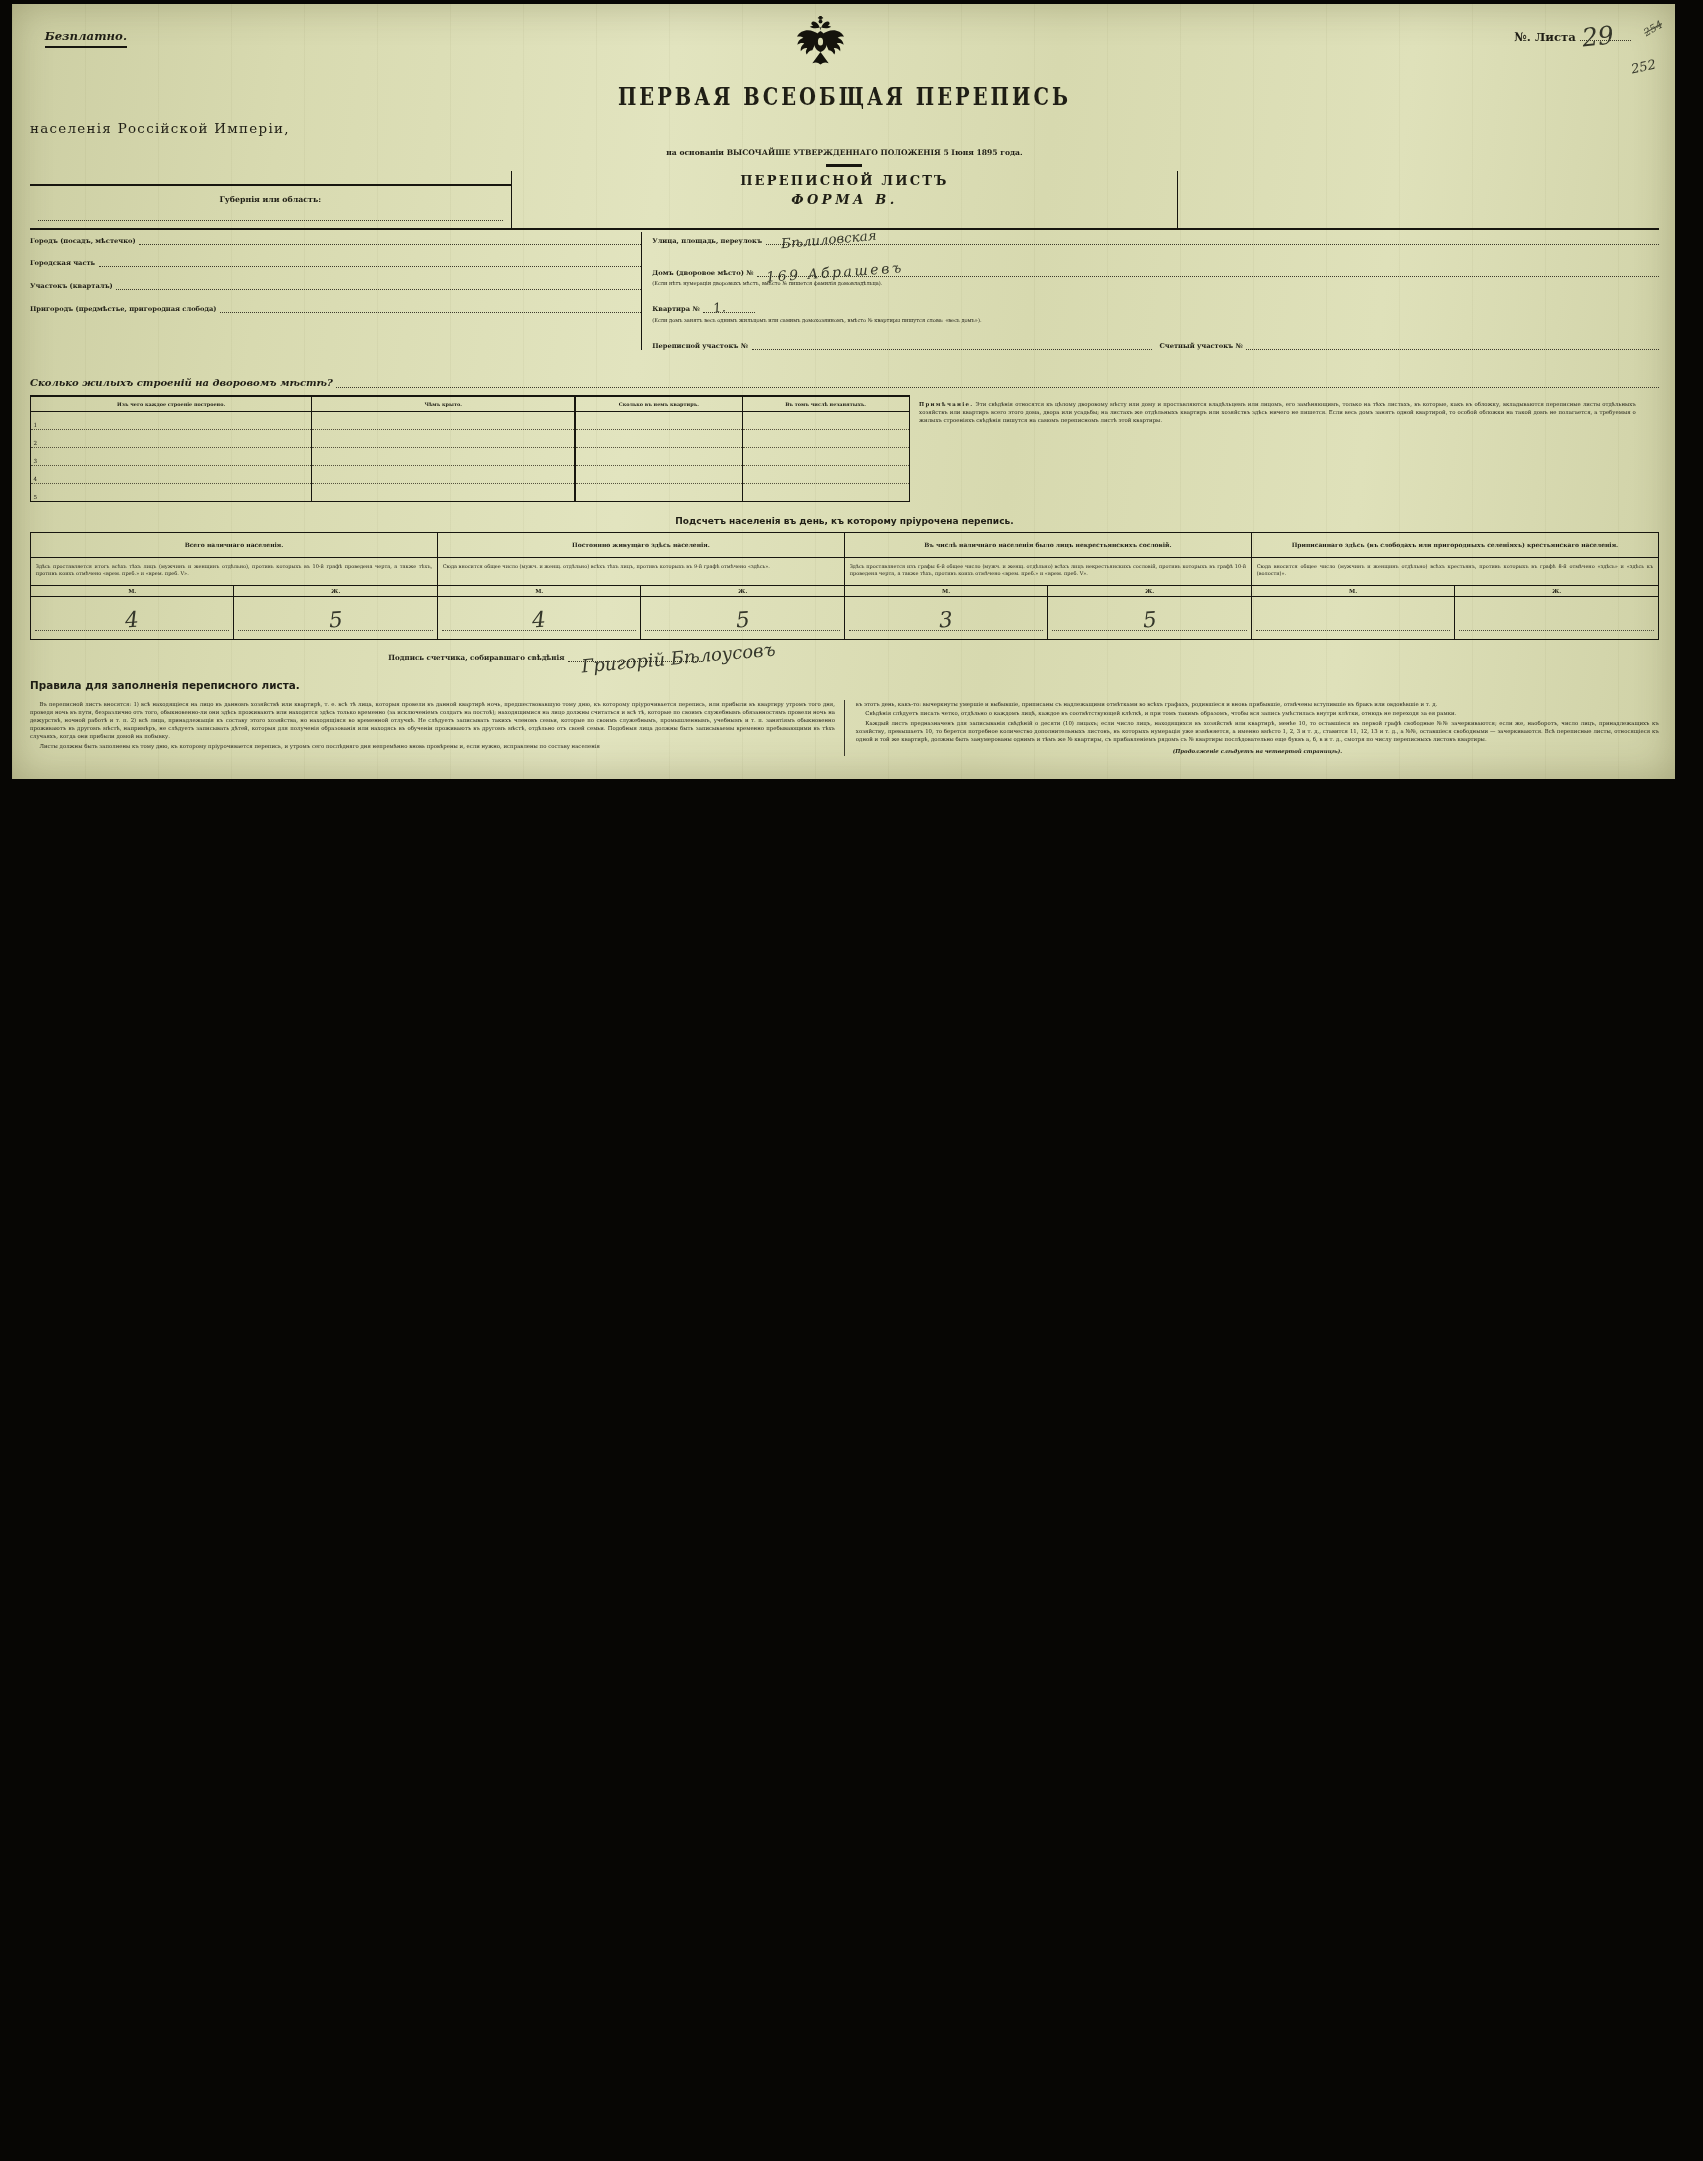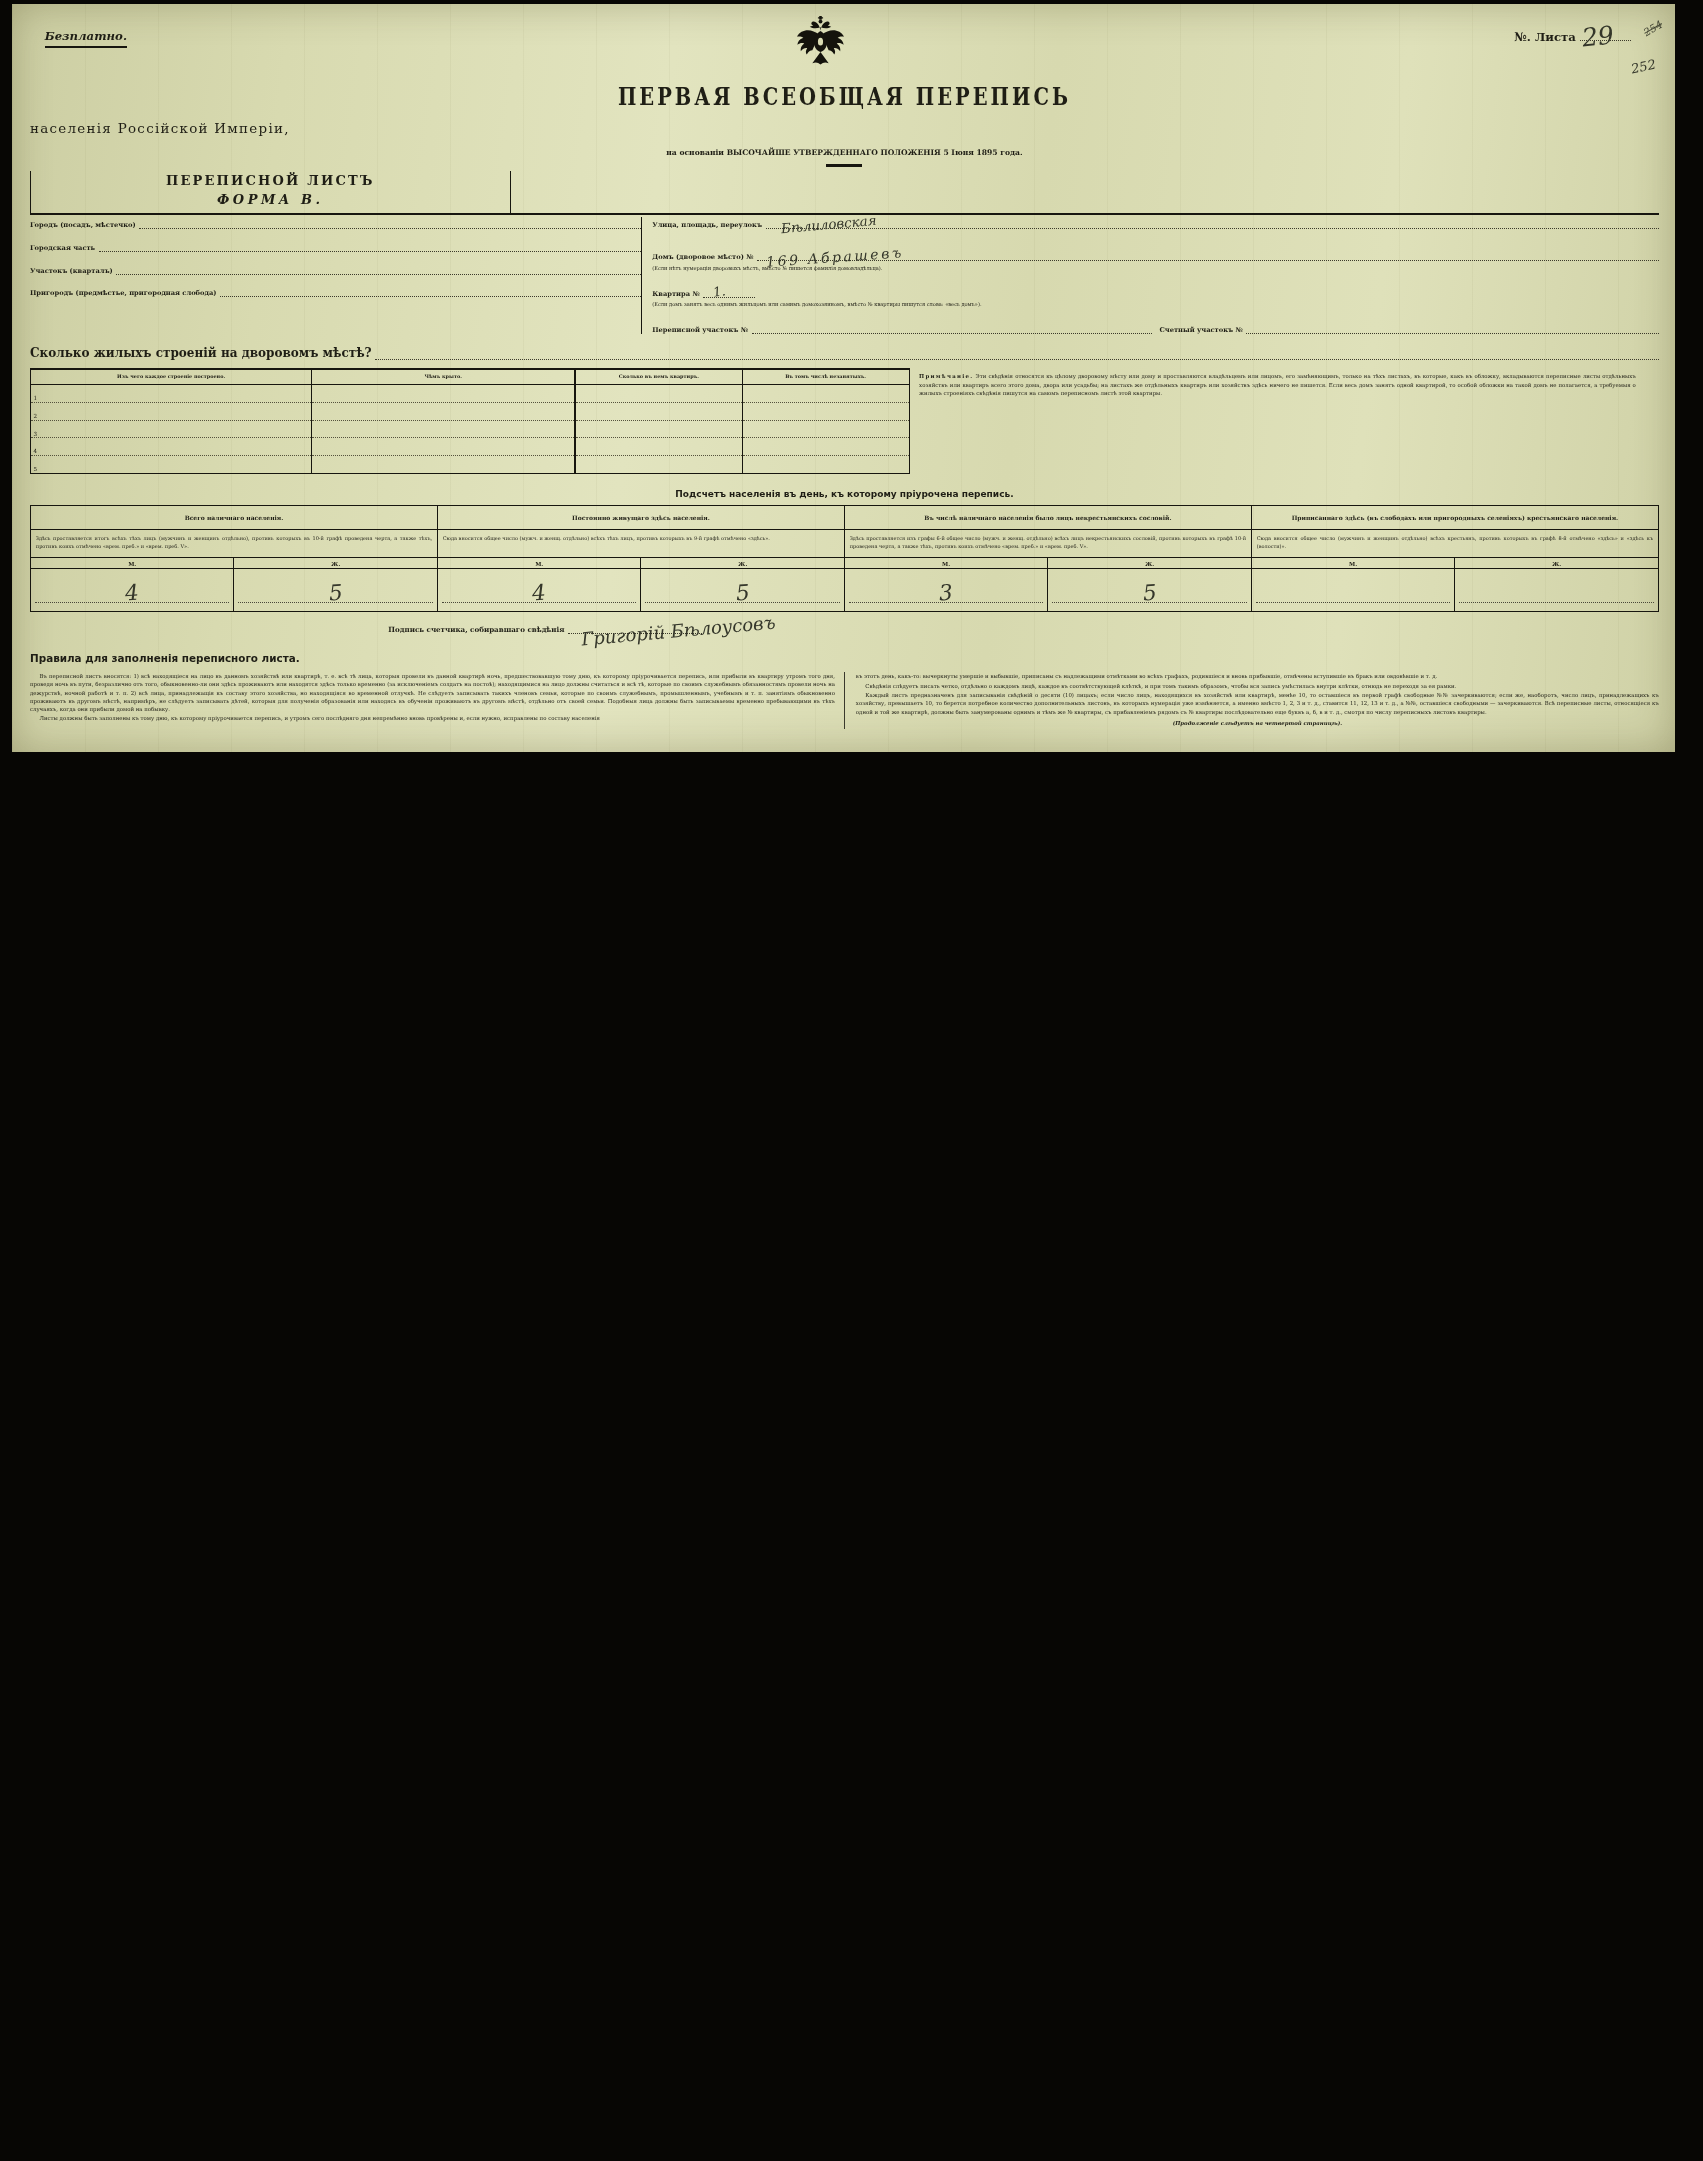--- a/index.html
+++ b/index.html
@@ -50,21 +50,21 @@
   .leader .hand { position:absolute; white-space:nowrap; }
   .street-hand { left:15.6px; bottom:-3.5px; font-size:13.4px; transform:rotate(-5deg); }
   .house-hand { left:8.6px; bottom:-4.3px; font-size:14px; transform:rotate(-4deg); letter-spacing:2.6px; }
   .flat-hand { left:9.5px; bottom:-2.6px; font-size:13px; transform:rotate(-8deg); }
   .short { flex:0 0 52px; }
   .small-note { font-size:5.1px; font-weight:normal; line-height:1.5; text-align:justify; margin-top:3.5px; padding-right:2.6px; }
   .ppair { display:flex; font-size:6.7px; font-weight:bold; margin-top:17.3px; }
   .ppair .half { display:flex; flex:1; align-items:flex-end; }
   .ppair .half + .half { margin-left:7.8px; }
   
-  .qline { display:flex; align-items:flex-end; font-size:12px; margin-top:12px; font-weight:bold; }
+  .qline { display:flex; align-items:flex-end; font-style:italic; font-size:10px; margin-top:27px; font-weight:bold; }
   .brow { display:grid; grid-template-columns:54% 44%; column-gap:9.5px; margin-top:7.8px; align-items:start; }
   .btable { width:100%; border-collapse:collapse; border:1.3px solid #17160f; border-top:2.6px solid #17160f; table-layout:fixed; }
   .btable th { border-bottom:1.1px solid #17160f; font-size:4.9px; font-weight:bold; padding:3.5px 1.3px; line-height:1.4; }
   .btable th, .btable td { border-left:0.6px solid #17160f; }
   .btable th:first-child, .btable td:first-child { border-left:none; }
   .btable .dbl { border-left:2.2px double #17160f; }
   .btable td { height:16px; border-bottom:0.9px dotted #55523d; font-size:5.6px; vertical-align:bottom; padding:0 0 0.9px 2.6px; }
   .btable tr:last-child td { border-bottom:none; }
   .note { font-size:5.4px; line-height:1.55; text-align:justify; padding-top:4.3px; }
   .note .nt { font-weight:bold; letter-spacing:1.3px; }
@@ -126,20 +126,24 @@
       <span class="hand extra-hand">252</span>
     </div>
   </div>
 
   <div class="title1">ПЕРВАЯ ВСЕОБЩАЯ ПЕРЕПИСЬ</div>
   <div class="title2">населенія Россійской Имперіи,</div>
   <div class="title3">на основаніи ВЫСОЧАЙШЕ УТВЕРЖДЕННАГО ПОЛОЖЕНІЯ 5 Іюня 1895 года.</div>
   <div class="divider"></div>
 
   <div class="hboxes">
+    <div class="hbox">
+      <span>Губернія или область:</span>
+      <span class="hleader"></span>
+    </div>
     <div class="hcenter">
       <div class="l1">ПЕРЕПИСНОЙ ЛИСТЪ</div>
       <div class="l2">ФОРМА В.</div>
     </div>
   </div>
 
   <div class="addr">
     <div class="addr-left">
       <div class="frow first">
         <span class="lab">Городъ (посадъ, мѣстечко)</span>

